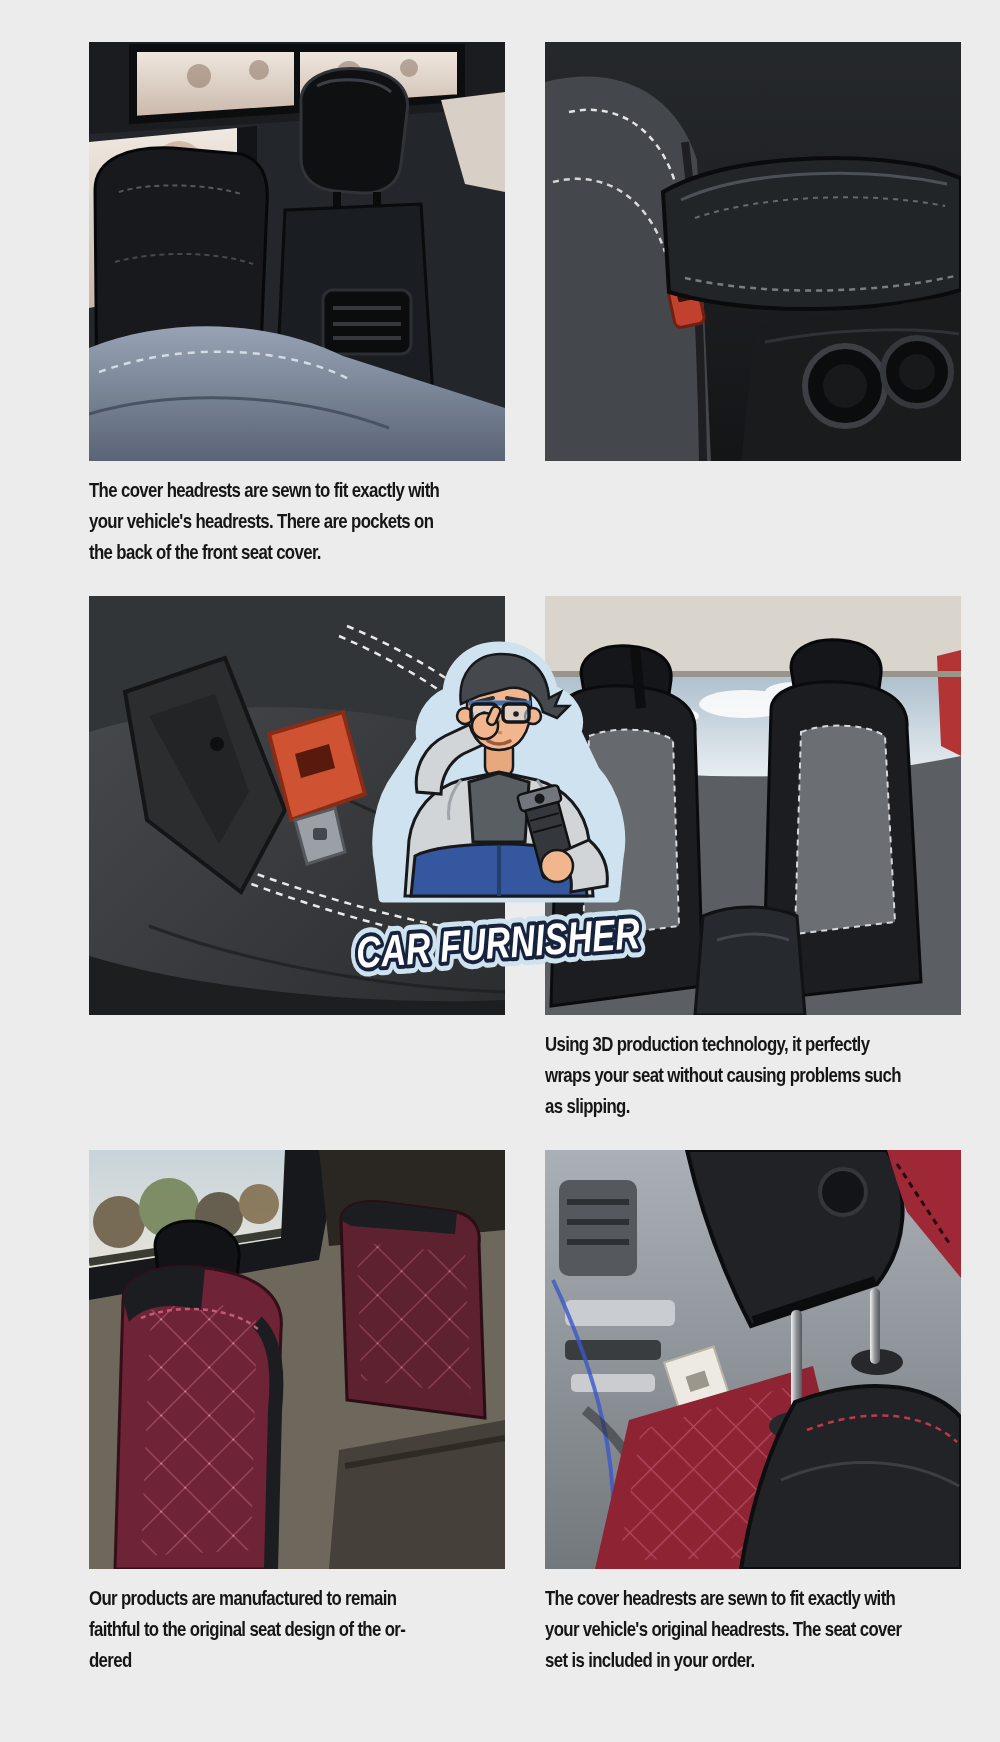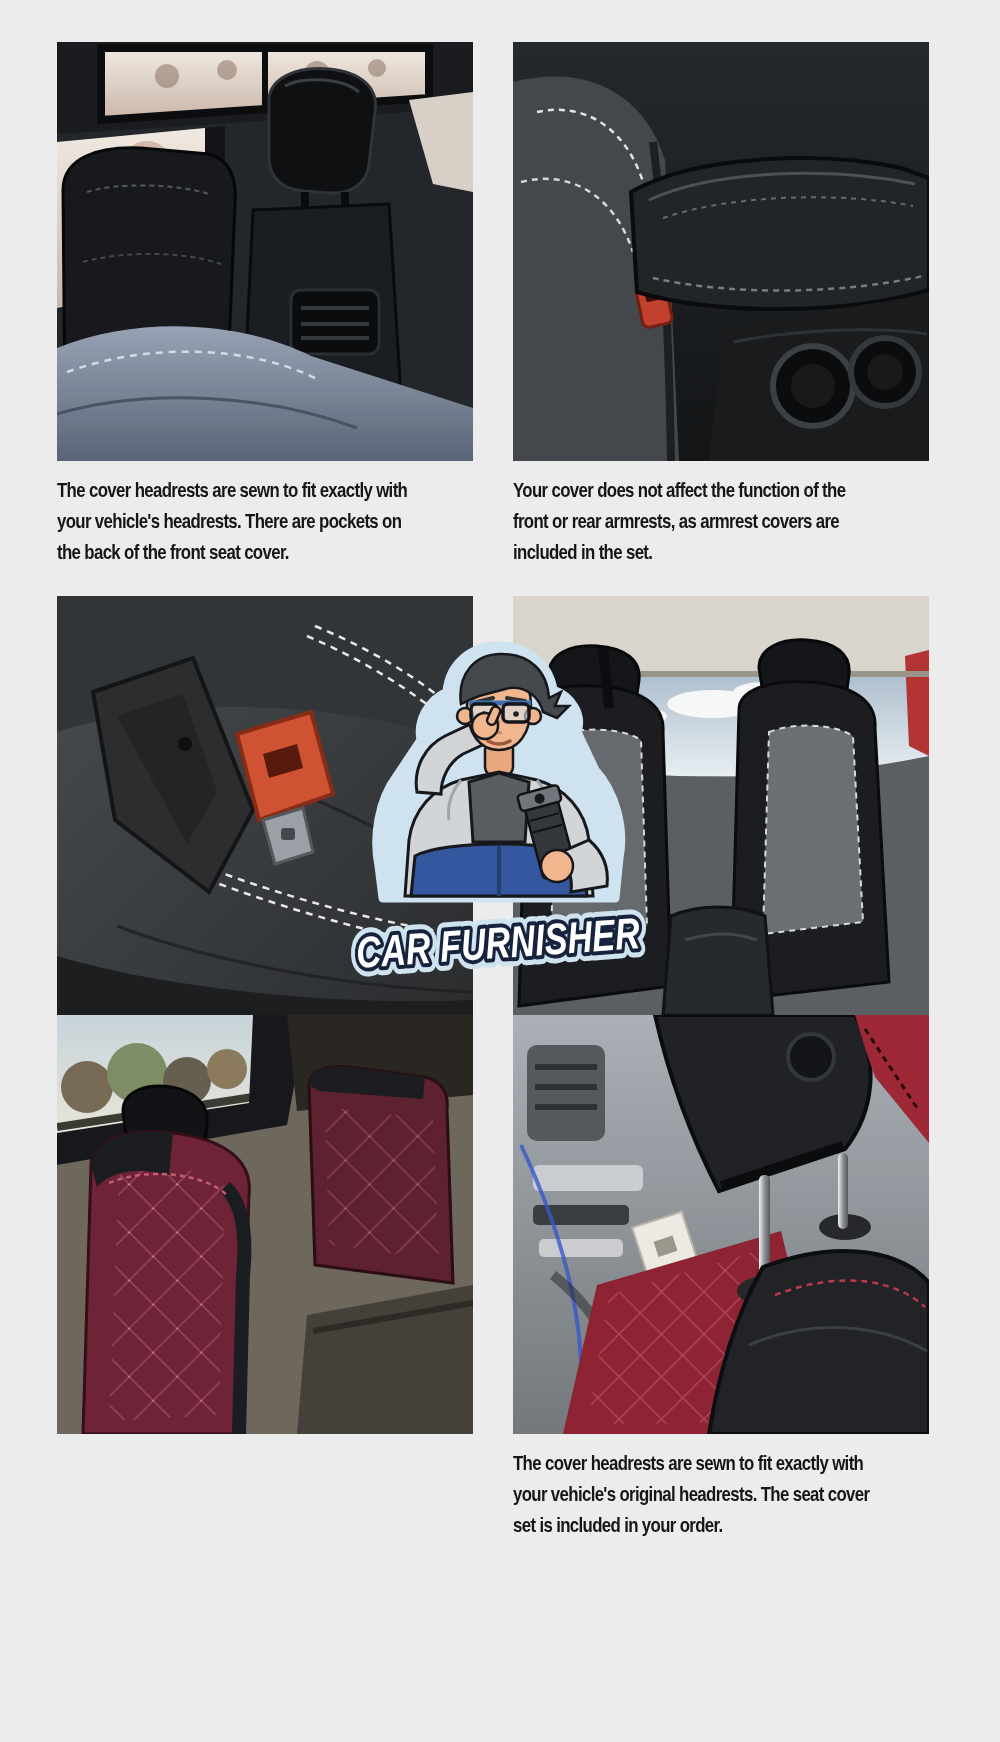--- a/index.html
+++ b/index.html
@@ -5,21 +5,21 @@
   html,body{margin:0;padding:0;}
   body{
     width:1000px;height:1742px;position:relative;overflow:hidden;
     background:#ececec;
     font-family:"Liberation Sans",sans-serif;
   }
   .grid{
     position:absolute;left:57px;top:42px;width:872px;
     display:grid;grid-template-columns:416px 416px;column-gap:40px;
   }
-  .cell{width:416px;}
+  .cell{width:416px;margin-left:32px;}
   .photo{width:416px;height:419px;display:block;}
   .caption-wrap{height:135px;overflow:hidden;}
   .caption{
     width:520px;transform:scaleX(.8);transform-origin:0 0;
     padding-top:13px;
     font-weight:bold;font-size:21px;line-height:31px;letter-spacing:-.8px;
     color:#161616;white-space:pre-line;
   }
   .logo{
     position:absolute;left:347px;top:640px;width:305px;height:350px;z-index:5;
@@ -129,25 +129,20 @@
       <path d="M140,236 C220,254 330,252 410,234" fill="none" stroke="#787d84" stroke-width="2.5" stroke-dasharray="6 5"></path>
       <path d="M150,176 C220,152 330,150 400,164" fill="none" stroke="#65696f" stroke-width="2" stroke-dasharray="5 5"></path>
 
       <path d="M210,286 L416,252 V419 H196 Z" fill="#191b1d"></path>
       <circle cx="300" cy="344" r="40" fill="#0b0c0d" stroke="#3c4045" stroke-width="6"></circle>
       <circle cx="300" cy="344" r="22" fill="#17191b"></circle>
       <circle cx="372" cy="330" r="34" fill="#0b0c0d" stroke="#34383c" stroke-width="6"></circle>
       <circle cx="372" cy="330" r="18" fill="#17191b"></circle>
       <path d="M220,300 C280,288 360,284 414,292" fill="none" stroke="#2e3236" stroke-width="3"></path>
     </svg>
-    <div class="caption-wrap">
-      <div class="caption">Your cover does not affect the function of the
-front or rear armrests, as armrest covers are
-included in the set.</div>
-    </div>
   </div>
 
   <div class="cell">
     <svg class="photo" viewBox="0 0 416 419" role="img" aria-label="Charcoal rear seat cover with open seat belt buckle and isofix openings">
       <defs>
         <linearGradient id="p3bg" x1="0" y1="0" x2="1" y2="1">
           <stop offset="0" stop-color="#4a4d50"></stop>
             <stop offset="1" stop-color="#2a2c2e"></stop>
         </linearGradient>
       </defs>
@@ -211,20 +206,25 @@
         <path d="M246,72 C246,52 268,42 294,44 C322,46 338,58 336,78 L332,108 L252,110 Z" fill="#141619" stroke="#070809" stroke-width="3"></path>
         <path d="M226,114 C226,94 256,84 294,86 C338,88 364,104 362,132 L376,386 L218,404 Z" fill="#1b1d20" stroke="#0a0b0c" stroke-width="3"></path>
         <path d="M256,136 C282,126 322,128 340,140 L350,326 L250,338 Z" fill="#6b6e72"></path>
         <path d="M256,136 C282,126 322,128 340,140 L350,326 L250,338 Z" fill="none" stroke="#d6dade" stroke-width="2" stroke-dasharray="6 5"></path>
         <rect x="228" y="330" width="14" height="24" rx="3" fill="#c0392b"></rect>
       </g>
 
       <path d="M158,320 C186,308 224,308 252,320 L260,419 H150 Z" fill="#26292d" stroke="#101214" stroke-width="3"></path>
       <path d="M172,344 C200,336 220,336 244,344" fill="none" stroke="#43474c" stroke-width="3"></path>
     </svg>
+    <div class="caption-wrap">
+      <div class="caption">Using 3D production technology, it perfectly
+wraps your seat without causing problems such
+as slipping.</div>
+    </div>
   </div>
 
   <div class="cell">
     <svg class="photo" viewBox="0 0 416 419" role="img" aria-label="Burgundy diamond-quilted leather seat covers with black bolsters">
       <defs>
         <linearGradient id="p5sky" x1="0" y1="0" x2="0" y2="1">
           <stop offset="0" stop-color="#c7d4da"></stop>
             <stop offset="1" stop-color="#e9e5da"></stop>
         </linearGradient>
         <pattern id="p5diam" width="34" height="34" patternUnits="userSpaceOnUse" patternTransform="rotate(45)">
@@ -258,20 +258,25 @@
         <path d="M34,150 C34,126 70,112 116,118 C168,124 196,146 192,180 L184,419 L26,419 Z" fill="#6e2336" stroke="#340e19" stroke-width="3"></path>
         <path d="M62,160 C96,146 148,152 168,172 L162,400 L52,406 Z" fill="url(#p5diam)"></path>
         <path d="M34,150 C34,126 70,112 116,118 L112,160 C80,152 54,156 40,172 Z" fill="#1c1d20"></path>
         <path d="M168,172 C186,188 190,220 186,260 L182,419" fill="none" stroke="#1c1d20" stroke-width="14"></path>
         <path d="M52,168 C90,152 146,158 170,180" fill="none" stroke="#c45b74" stroke-width="2.5" stroke-dasharray="5 4"></path>
       </g>
 
       <path d="M250,300 L416,270 V419 H240 Z" fill="#454039"></path>
       <path d="M256,316 L416,288" stroke="#2e2a25" stroke-width="6"></path>
     </svg>
+    <div class="caption-wrap">
+      <div class="caption">Our products are manufactured to remain
+faithful to the original seat design of the or-
+dered</div>
+    </div>
   </div>
 
   <div class="cell">
     <svg class="photo" viewBox="0 0 416 419" role="img" aria-label="Close-up of black and red cover headrest with chrome posts">
       <defs>
         <linearGradient id="p6dash" x1="0" y1="0" x2="0" y2="1">
           <stop offset="0" stop-color="#aab0b5"></stop>
             <stop offset="1" stop-color="#73787d"></stop>
         </linearGradient>
         <linearGradient id="p6chrome" x1="0" y1="0" x2="1" y2="0">

